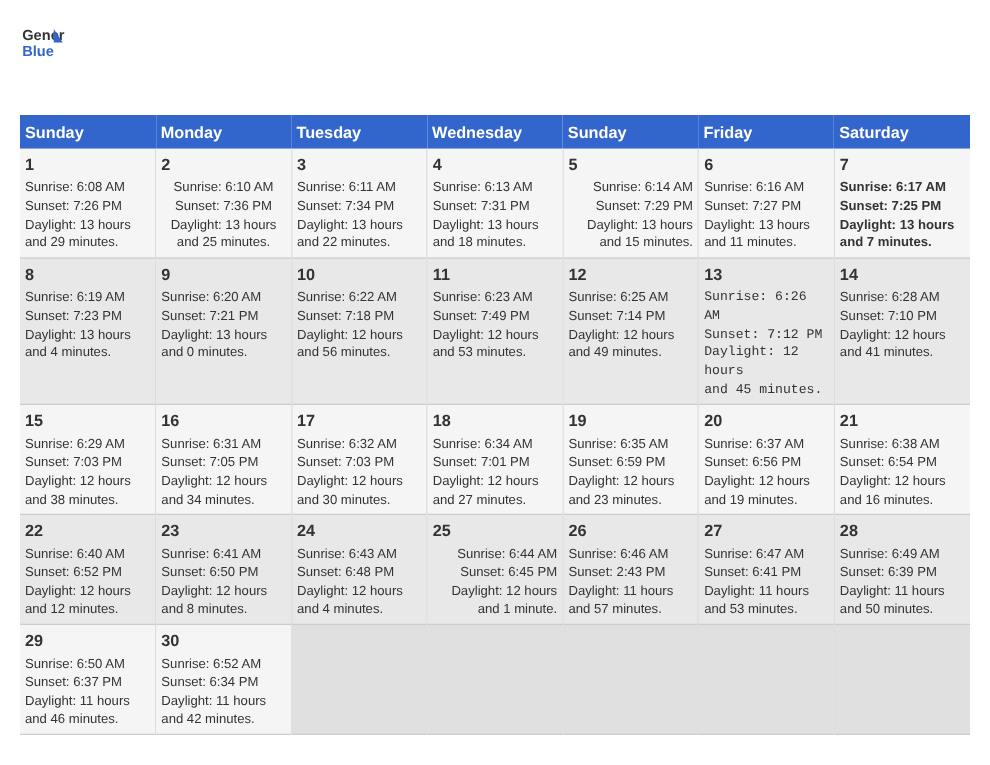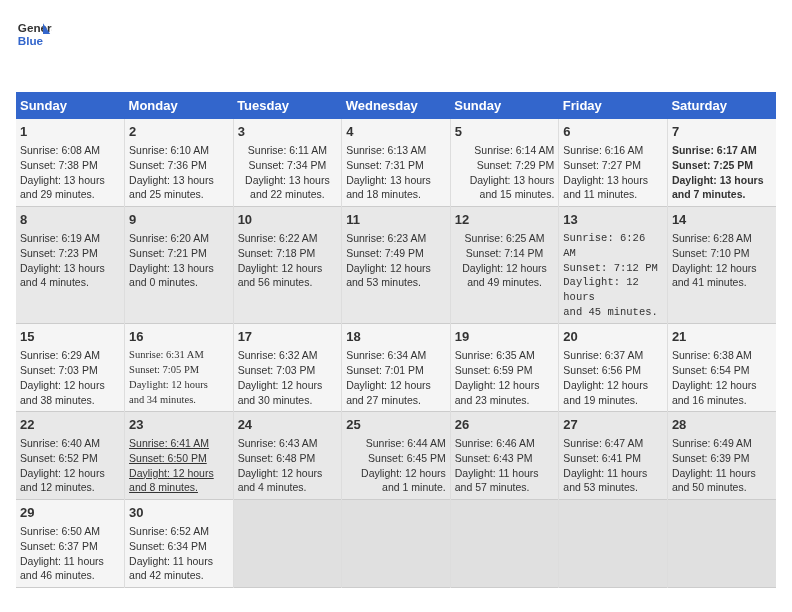--- a/index.html
+++ b/index.html
@@ -123,34 +123,34 @@
         <th>Sunday</th>
         <th>Friday</th>
         <th>Saturday</th>
       </tr>
   </thead>
   <tbody id="calendar-body">
   <tr>
         <td>
           <span class="day-num">1</span>
           <div style="white-space: pre-line;">Sunrise: 6:08 AM
-Sunset: 7:38 PM
+Sunset: 7:26 PM
 Daylight: 13 hours
 and 29 minutes.</div>
         </td>
         <td>
           <span class="day-num">2</span>
-          <div style="white-space: pre-line;">Sunrise: 6:10 AM
+          <div style="white-space: pre-line; text-align: center;">Sunrise: 6:10 AM
 Sunset: 7:36 PM
 Daylight: 13 hours
 and 25 minutes.</div>
         </td>
         <td>
           <span class="day-num">3</span>
-          <div style="white-space: pre-line; text-align: center;">Sunrise: 6:11 AM
+          <div style="white-space: pre-line;">Sunrise: 6:11 AM
 Sunset: 7:34 PM
 Daylight: 13 hours
 and 22 minutes.</div>
         </td>
         <td>
           <span class="day-num">4</span>
           <div style="white-space: pre-line;">Sunrise: 6:13 AM
 Sunset: 7:31 PM
 Daylight: 13 hours
 and 18 minutes.</div>
@@ -201,21 +201,21 @@
         </td>
         <td>
           <span class="day-num">11</span>
           <div style="white-space: pre-line;">Sunrise: 6:23 AM
 Sunset: 7:49 PM
 Daylight: 12 hours
 and 53 minutes.</div>
         </td>
         <td>
           <span class="day-num">12</span>
-          <div style="white-space: pre-line; text-align: center;">Sunrise: 6:25 AM
+          <div style="white-space: pre-line;">Sunrise: 6:25 AM
 Sunset: 7:14 PM
 Daylight: 12 hours
 and 49 minutes.</div>
         </td>
         <td>
           <span class="day-num">13</span>
           <div style="white-space: pre-line; font-family: Liberation Mono, monospace;">Sunrise: 6:26 AM
 Sunset: 7:12 PM
 Daylight: 12 hours
 and 45 minutes.</div>
@@ -231,21 +231,21 @@
       <tr>
         <td>
           <span class="day-num">15</span>
           <div style="white-space: pre-line;">Sunrise: 6:29 AM
 Sunset: 7:03 PM
 Daylight: 12 hours
 and 38 minutes.</div>
         </td>
         <td>
           <span class="day-num">16</span>
-          <div style="white-space: pre-line; font-family: Liberation Serif, serif;">Sunrise: 6:31 AM
+          <div style="white-space: pre-line;">Sunrise: 6:31 AM
 Sunset: 7:05 PM
 Daylight: 12 hours
 and 34 minutes.</div>
         </td>
         <td>
           <span class="day-num">17</span>
           <div style="white-space: pre-line;">Sunrise: 6:32 AM
 Sunset: 7:03 PM
 Daylight: 12 hours
 and 30 minutes.</div>
@@ -282,21 +282,21 @@
       <tr>
         <td>
           <span class="day-num">22</span>
           <div style="white-space: pre-line;">Sunrise: 6:40 AM
 Sunset: 6:52 PM
 Daylight: 12 hours
 and 12 minutes.</div>
         </td>
         <td>
           <span class="day-num">23</span>
-          <div style="white-space: pre-line; text-decoration: underline;">Sunrise: 6:41 AM
+          <div style="white-space: pre-line;">Sunrise: 6:41 AM
 Sunset: 6:50 PM
 Daylight: 12 hours
 and 8 minutes.</div>
         </td>
         <td>
           <span class="day-num">24</span>
           <div style="white-space: pre-line;">Sunrise: 6:43 AM
 Sunset: 6:48 PM
 Daylight: 12 hours
 and 4 minutes.</div>
@@ -304,21 +304,21 @@
         <td>
           <span class="day-num">25</span>
           <div style="white-space: pre-line; text-align: right;">Sunrise: 6:44 AM
 Sunset: 6:45 PM
 Daylight: 12 hours
 and 1 minute.</div>
         </td>
         <td>
           <span class="day-num">26</span>
           <div style="white-space: pre-line;">Sunrise: 6:46 AM
-Sunset: 6:43 PM
+Sunset: 2:43 PM
 Daylight: 11 hours
 and 57 minutes.</div>
         </td>
         <td>
           <span class="day-num">27</span>
           <div style="white-space: pre-line;">Sunrise: 6:47 AM
 Sunset: 6:41 PM
 Daylight: 11 hours
 and 53 minutes.</div>
         </td>

